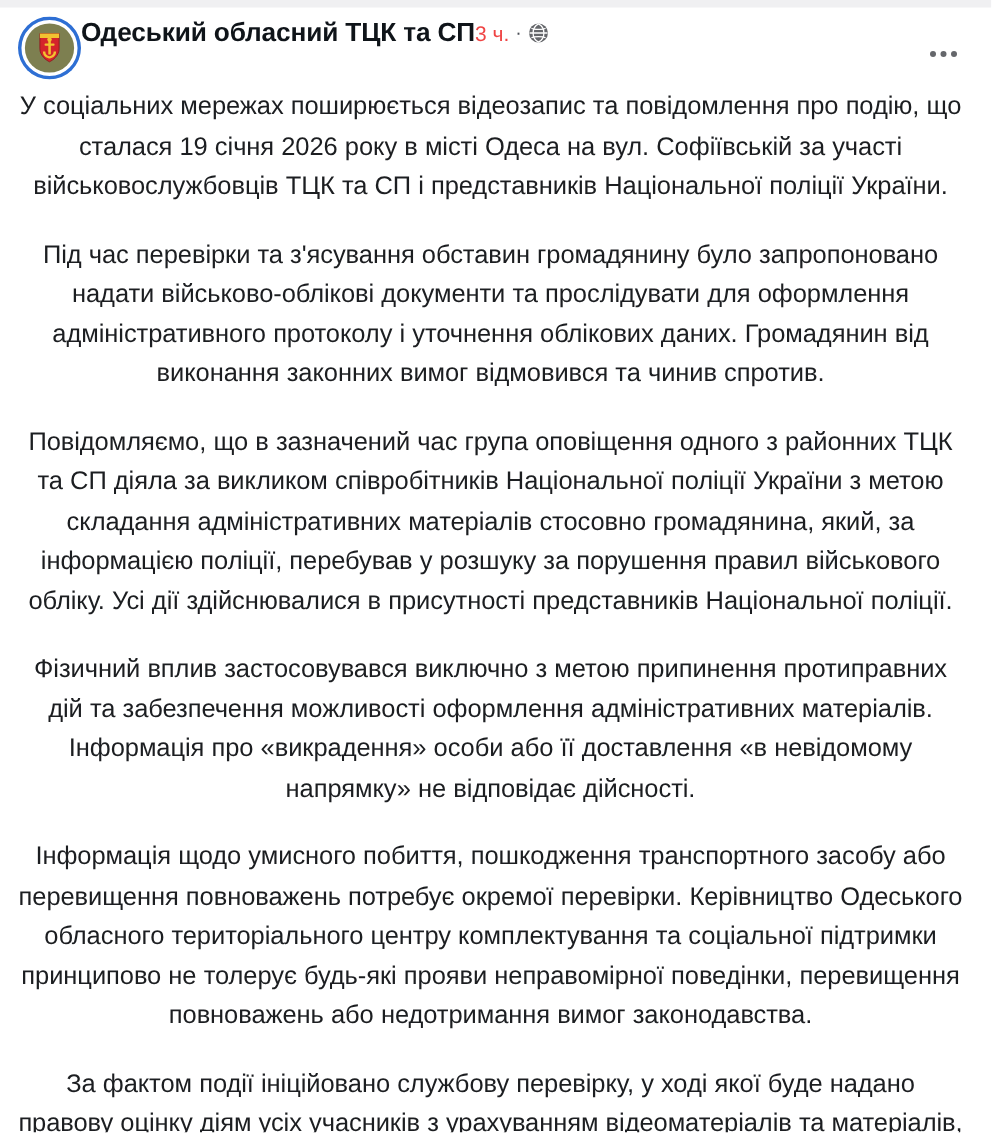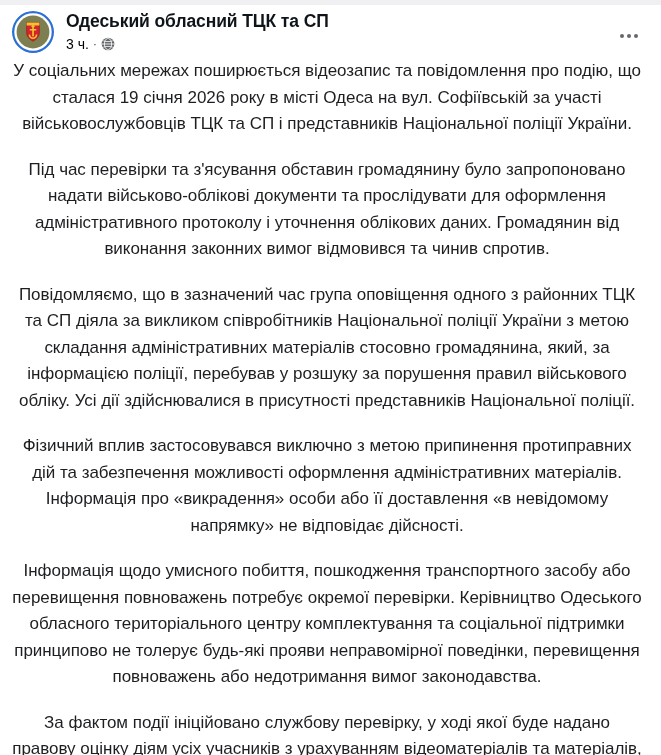--- a/index.html
+++ b/index.html
@@ -49,23 +49,22 @@
     margin-left: 12px;
     margin-top: 2px;
     flex: 0 0 42px;
     border-radius: 50%;
     overflow: hidden;
     position: relative;
   }
   .avatar svg { display: block; }
 
   .header-text {
-    margin-left: 12px;
-    display: flex;
-    flex-direction: column;
+    display: flex;
+    flex-direction: row;
     justify-content: flex-end;
     padding-top: 1px;
   }
 
   .page-name {
     font-size: 17.5px;
     font-weight: bold;
     color: #0f1419;
     line-height: 22px;
     letter-spacing: -0.1px;
@@ -73,21 +72,21 @@
   }
 
   .meta-row {
     display: flex;
     align-items: center;
     margin-top: 3px;
     height: 18px;
   }
   .timestamp {
     font-size: 14px;
-    color: #000000;
+    color: #ef4444;
     line-height: 18px;
   }
   .meta-dot {
     font-size: 13px;
     color: #4b4f56;
     margin: 0 4px;
     line-height: 18px;
   }
   .globe-icon {
     display: inline-flex;

